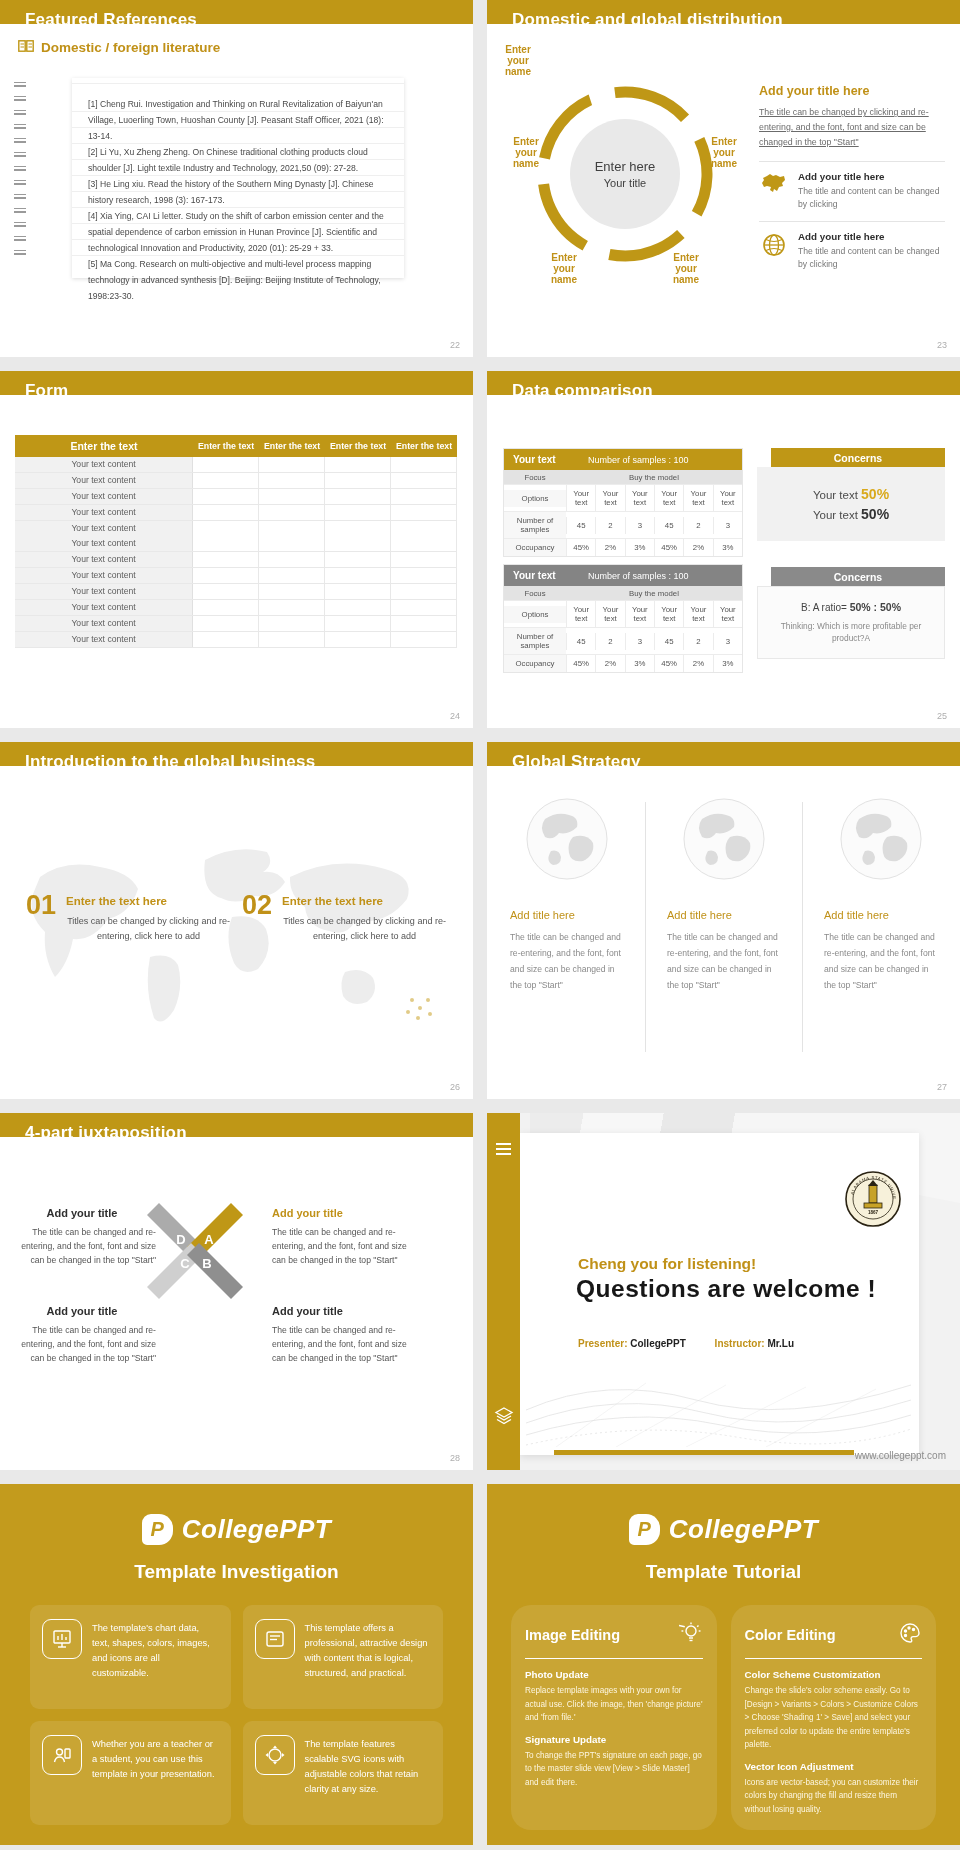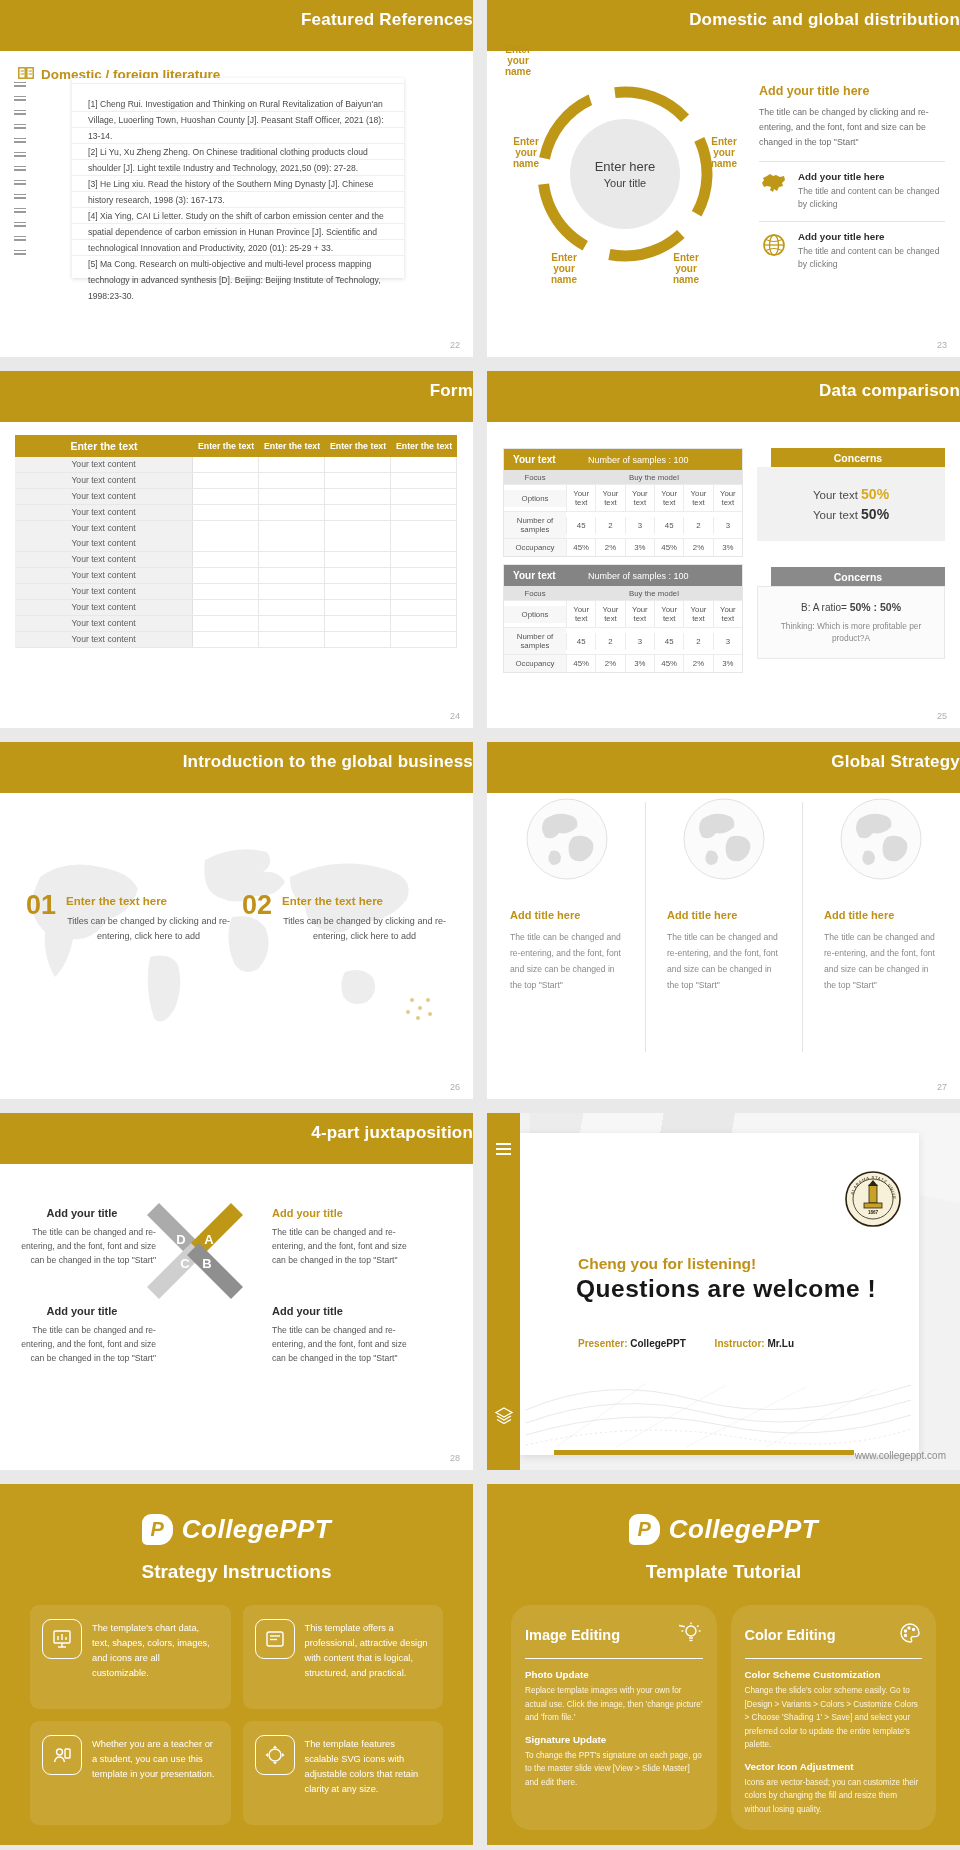--- a/index.html
+++ b/index.html
@@ -3,21 +3,21 @@
 <meta charset="utf-8">
 <style>
   :root{
     --gold:#bf9716; --gold-dark:#a8830f; --gold-text:#c09118;
     --gray-head:#848484; --ink:#3a3a3a; --body:#666; --pagebg:#e9e9e9;
   }
   *{box-sizing:border-box; margin:0; padding:0;}
   body{width:960px; background:var(--pagebg); font-family:"Liberation Sans", sans-serif; -webkit-font-smoothing:antialiased;}
   .board{width:960px; display:grid; grid-template-columns:473px 473px; grid-template-rows:357px 357px 357px 357px 361px; gap:14px; background:var(--pagebg); padding-bottom:5px;}
   .slide{position:relative; background:#fff; overflow:hidden;}
-  .slide-head{height:51px; background:var(--gold); color:#fff; font-weight:bold; font-size:17px; line-height:40px; padding-left:25px; letter-spacing:.2px;text-align:right;}
+  .slide-head{height:24px; background:var(--gold); color:#fff; font-weight:bold; font-size:17px; line-height:40px; padding-left:25px; letter-spacing:.2px;}
   .pagenum{position:absolute; right:13px; bottom:7px; font-size:9px; color:#aeaeae;}
 
   
   .lit-head{display:flex; align-items:center; gap:7px; margin:16px 0 8px 18px; color:var(--gold-text); font-weight:bold; font-size:13.5px;}
   .pen-col{position:absolute; left:14px; top:82px; display:flex; flex-direction:column; gap:9px;}
   .pen-col i{display:block; width:12px; height:5px;
      background:linear-gradient(#9a9a9a 0 1.2px, transparent 1.2px 3.4px, #9a9a9a 3.4px 4.6px, transparent 4.6px);}
   .refs-box{position:absolute; left:72px; top:78px; width:332px; height:200px; background:#fff;
      box-shadow:0 1px 4px rgba(0,0,0,.14); padding:18px 14px 10px 16px; font-size:8.6px; color:#4a4a4a;
      line-height:16px;
@@ -33,21 +33,21 @@
   .dial .node:nth-of-type(2){left:8px;  top:92px;}
   .dial .node:nth-of-type(3){left:206px;top:92px;}
   .dial .node:nth-of-type(4){left:46px; top:208px;}
   .dial .node:nth-of-type(5){left:168px;top:208px;}
   .dial-center{position:absolute; left:75px; top:75px; width:110px; height:110px; border-radius:50%; background:#e9e9e9;
      display:flex; flex-direction:column; align-items:center; justify-content:center; color:#3f3f3f;}
   .dial-center .c1{font-size:13px;}
   .dial-center .c2{font-size:11px; margin-top:3px;}
   .dist-right{position:absolute; left:272px; top:84px; width:186px;}
   .dist-right h3{color:var(--gold-text); font-size:12.5px; font-weight:bold; margin-bottom:7px;}
-  .dist-right .lead{font-size:8.8px; color:#6b6b6b; line-height:15px;}
+  .dist-right .lead{font-size:8.8px; color:#6b6b6b; line-height:15px;text-decoration:underline;}
   .dist-item{display:flex; gap:9px; border-top:1px solid #e4e4e4; margin-top:11px; padding-top:9px;}
   .dist-item .ic{width:30px; flex:0 0 30px; display:flex; align-items:flex-start; justify-content:center; padding-top:2px;}
   .dist-item h4{font-size:9.8px; color:#2e2e2e; font-weight:bold; margin-bottom:3px;}
   .dist-item p{font-size:8.6px; color:#777; line-height:12.5px;}
 
   
   .form-table{position:absolute; left:15px; top:64px; width:442px; font-size:8.6px;}
   .form-table .thr{display:grid; grid-template-columns:178px repeat(4,66px); background:var(--gold); color:#fff; height:22px; align-items:center;}
   .form-table .thr .th{text-align:center; font-weight:bold; font-size:8.8px;}
   .form-table .thr .th.first{font-size:10.5px;}
@@ -88,21 +88,21 @@
   .intro-item{position:absolute; top:150px; width:205px; display:flex; gap:10px;}
   .intro-item.i1{left:26px;} .intro-item.i2{left:242px;}
   .intro-item .num{color:var(--gold-text); font-weight:bold; font-size:27px; line-height:27px;}
   .intro-item h3{color:var(--gold-text); font-weight:bold; font-size:11.5px; margin:3px 0 7px;}
   .intro-item p{font-size:9px; color:#555; line-height:15px; text-align:center;}
 
   
   .strat-col{position:absolute; top:55px; width:150px; height:265px;}
   .strat-col.c1{left:5px;} .strat-col.c2{left:162px;} .strat-col.c3{left:319px;}
   .strat-col .globe{display:flex; justify-content:center; margin-bottom:28px;}
-  .strat-col h3{color:var(--gold-text); font-weight:bold; font-size:11px; margin:0 0 8px 18px;}
+  .strat-col h3{color:var(--gold-text); font-weight:normal; font-size:11px; margin:0 0 8px 18px;}
   .strat-col p{font-size:8.6px; color:#8a8a8a; line-height:16px; margin-left:18px; width:112px;}
   .strat-div{position:absolute; top:60px; width:1px; height:250px; background:#e3e3e3;}
   .strat-div.d1{left:158px;} .strat-div.d2{left:315px;}
 
   
   .quad{position:absolute; width:148px;}
   .quad h3{font-size:11px; font-weight:bold; color:#2e2e2e; margin-bottom:6px;}
   .quad.accent h3{color:var(--gold-text);}
   .quad p{font-size:8.6px; color:#555; line-height:14px;}
   .quad.tl{left:8px; top:94px; text-align:right;} .quad.tl h3{text-align:center;}
@@ -621,21 +621,21 @@
     <a class="url" href="#">www.collegeppt.com</a>
   </div>
 
   <div class="gsec">
     <div class="logo">
       <span class="logo-mark">
           <b>P</b>
         </span>
       <span class="logo-text">CollegePPT</span>
     </div>
-    <h2>Strategy Instructions</h2>
+    <h2>Template Investigation</h2>
     <div class="inst-grid">
       <div class="inst-card">
         <span class="icbox">
           <svg width="22" height="22" viewBox="0 0 22 22" fill="none" stroke="#fff" stroke-width="1.4">
               <rect x="3" y="3" width="16" height="12" rx="1"></rect>
               <line x1="7" y1="12" x2="7" y2="8"></line>
               <line x1="11" y1="12" x2="11" y2="6"></line>
               <line x1="15" y1="12" x2="15" y2="9"></line>
               <line x1="11" y1="15" x2="11" y2="19"></line>
               <line x1="7" y1="19" x2="15" y2="19"></line>

